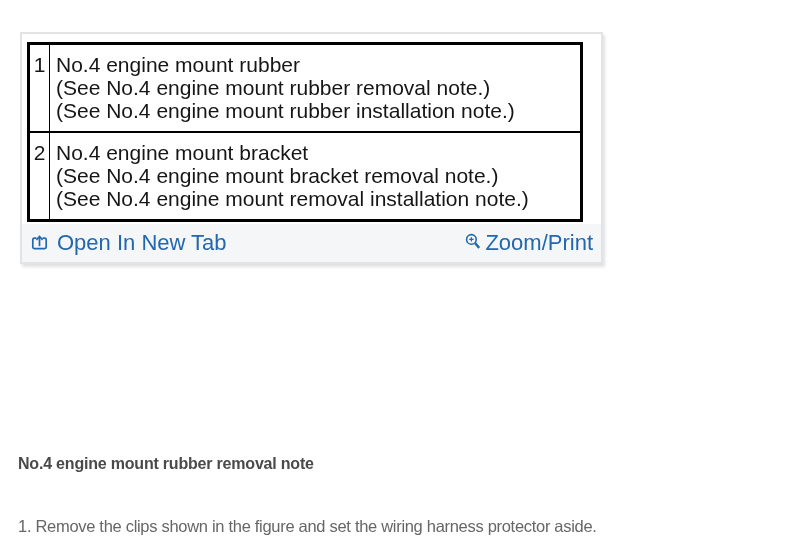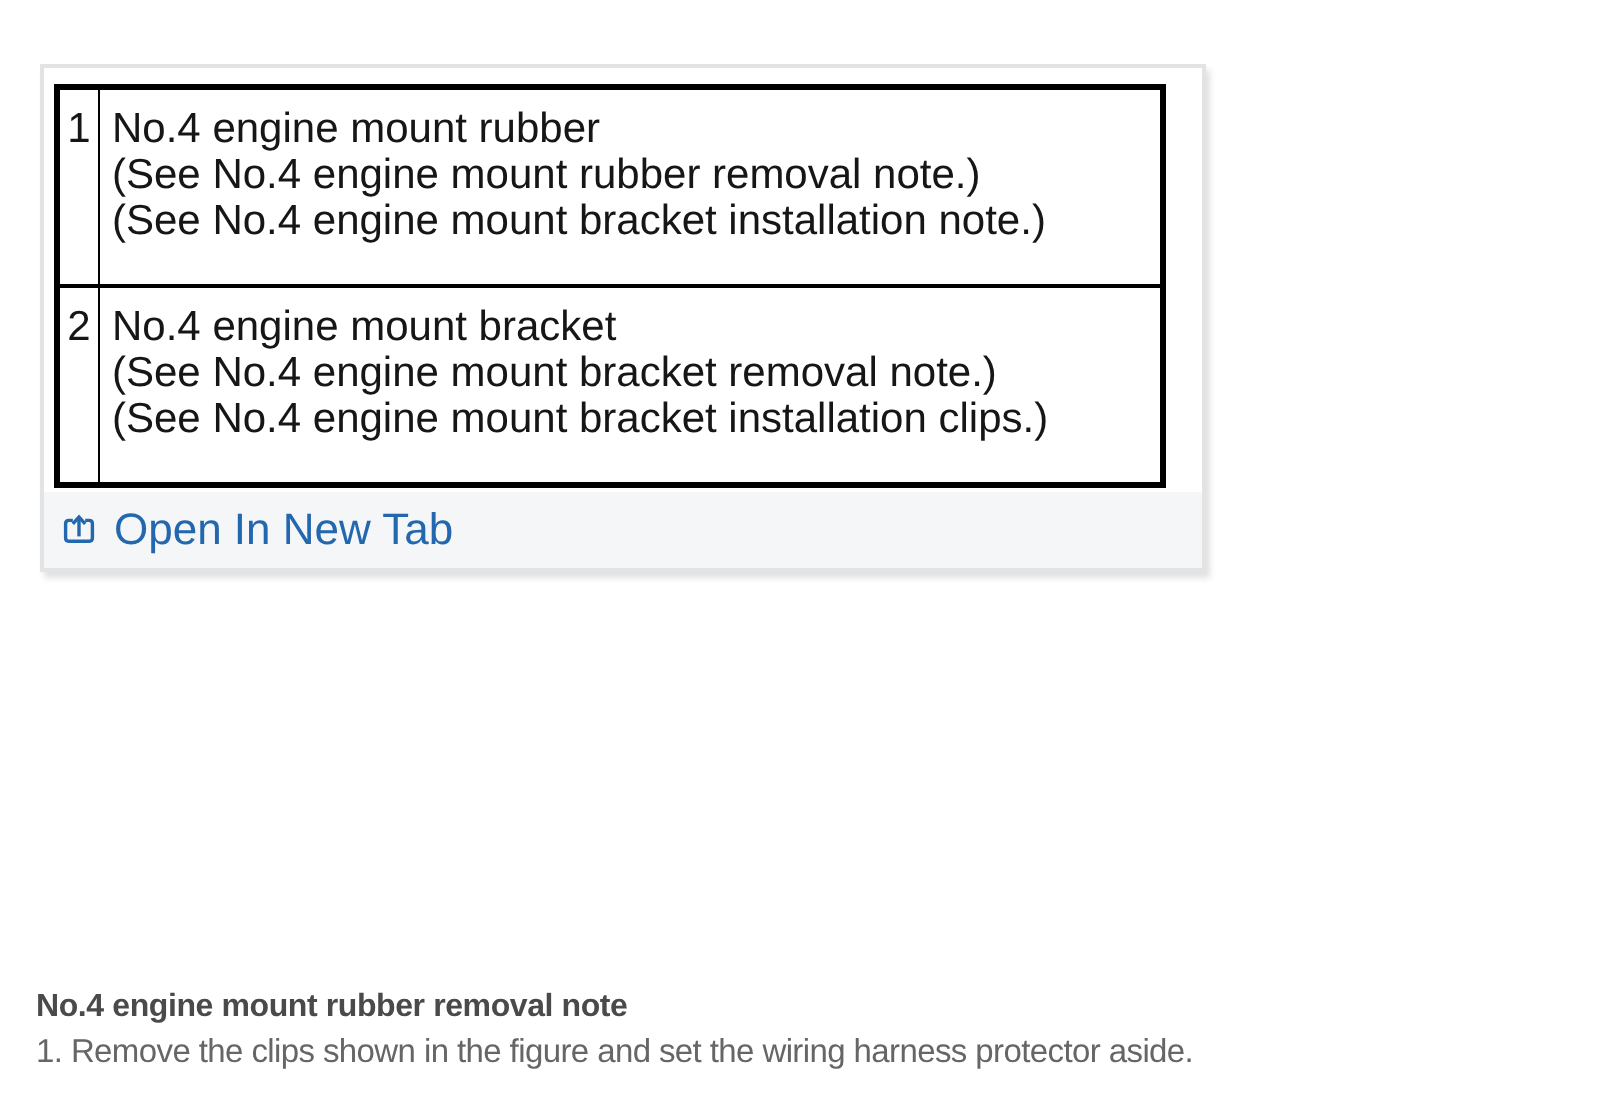--- a/index.html
+++ b/index.html
@@ -31,21 +31,21 @@
   .tnum {
     flex: 0 0 20px;
     border-right: 1px solid var(--table-border, #000000);
     text-align: center;
     padding-top: 8px;
     font-size: 21px;
     color: var(--table-text, #161616);
   }
   .tcell {
     flex: 1;
-    padding: 8px 2px 20px 6px;
+    padding: 8px 2px 9px 6px;
     font-size: 21px;
     color: var(--table-text, #161616);
   }
   .tline { line-height: 23px; white-space: nowrap; }
   .tline + .tline { }
 
   
   .pfooter {
     height: 38px;
     background: var(--footer-bg, #f5f6f7);
@@ -67,21 +67,20 @@
   .flink.right .ficon { margin-right: 4px; margin-bottom: 3px; }
 
   
   .note-heading {
     position: absolute;
     left: 18px; top: 455px;
     font-size: 16px;
     font-weight: bold;
     letter-spacing: -0.2px;
     color: var(--heading-text, #4a4a4a);
-    margin-top: 40px;
   }
   .note-step {
     position: absolute;
     left: 18px; top: 505px;
     font-size: 16.5px;
     letter-spacing: -0.3px;
     color: var(--body-text, #666666);
     margin-top: 12px;
   }
 </style>
@@ -89,42 +88,52 @@
 <body>
 
 <div class="panel">
 
   <div class="tbl">
     <div class="trow first">
       <div class="tnum">1</div>
       <div class="tcell">
         <div class="tline">No.4 engine mount rubber</div>
         <div class="tline">(See No.4 engine mount rubber removal note.)</div>
-        <div class="tline">(See No.4 engine mount bracket installation note.)</div>
+        <div class="tline">(See No.4 engine mount rubber installation note.)</div>
       </div>
     </div>
     <div class="trow">
       <div class="tnum">2</div>
       <div class="tcell">
         <div class="tline">No.4 engine mount bracket</div>
         <div class="tline">(See No.4 engine mount bracket removal note.)</div>
-        <div class="tline">(See No.4 engine mount bracket installation clips.)</div>
+        <div class="tline">(See No.4 engine mount removal installation note.)</div>
       </div>
     </div>
   </div>
 
   <div class="pfooter">
     <a class="flink left" href="#">
       <span class="ficon">
         <svg width="17" height="16" viewBox="0 0 17 16" fill="none">
           <path d="M5.4 3.2 H3.4 Q1.8 3.2 1.8 4.8 V12 Q1.8 13.6 3.4 13.6 H13.6 Q15.2 13.6 15.2 12 V4.8 Q15.2 3.2 13.6 3.2 H11.6" stroke="currentColor" stroke-width="1.7" fill="none"></path>
           <path d="M8.5 11.2 V2.4" stroke="currentColor" stroke-width="1.7"></path>
           <path d="M5.4 4.9 L8.5 1.5 L11.6 4.9" stroke="currentColor" stroke-width="1.7" fill="none"></path>
         </svg>
       </span>
       <span>Open In New Tab</span>
     </a>
+    <a class="flink right" href="#">
+      <span class="ficon">
+        <svg width="16" height="18" viewBox="0 0 16 18" fill="none">
+          <circle cx="6.4" cy="6.4" r="4.8" stroke="currentColor" stroke-width="1.6"></circle>
+          <path d="M6.4 4.2 V8.6 M4.2 6.4 H8.6" stroke="currentColor" stroke-width="1.3"></path>
+          <path d="M10 10 L14.2 14.9" stroke="currentColor" stroke-width="2.4"></path>
+        </svg>
+      </span>
+      <span>Zoom/Print</span>
+    </a>
   </div>
 
 </div>
 
 <h2 class="note-heading">No.4 engine mount rubber removal note</h2>
 <p class="note-step">1. Remove the clips shown in the figure and set the wiring harness protector aside.</p>
 
 </body></html>

